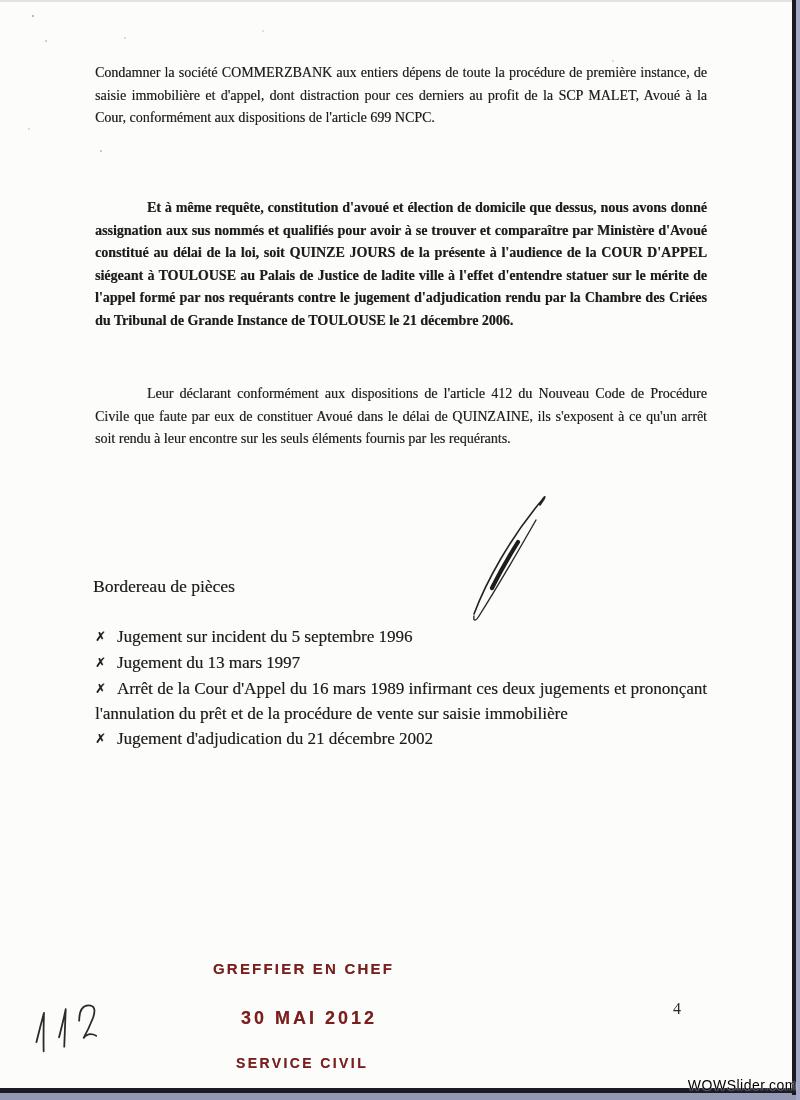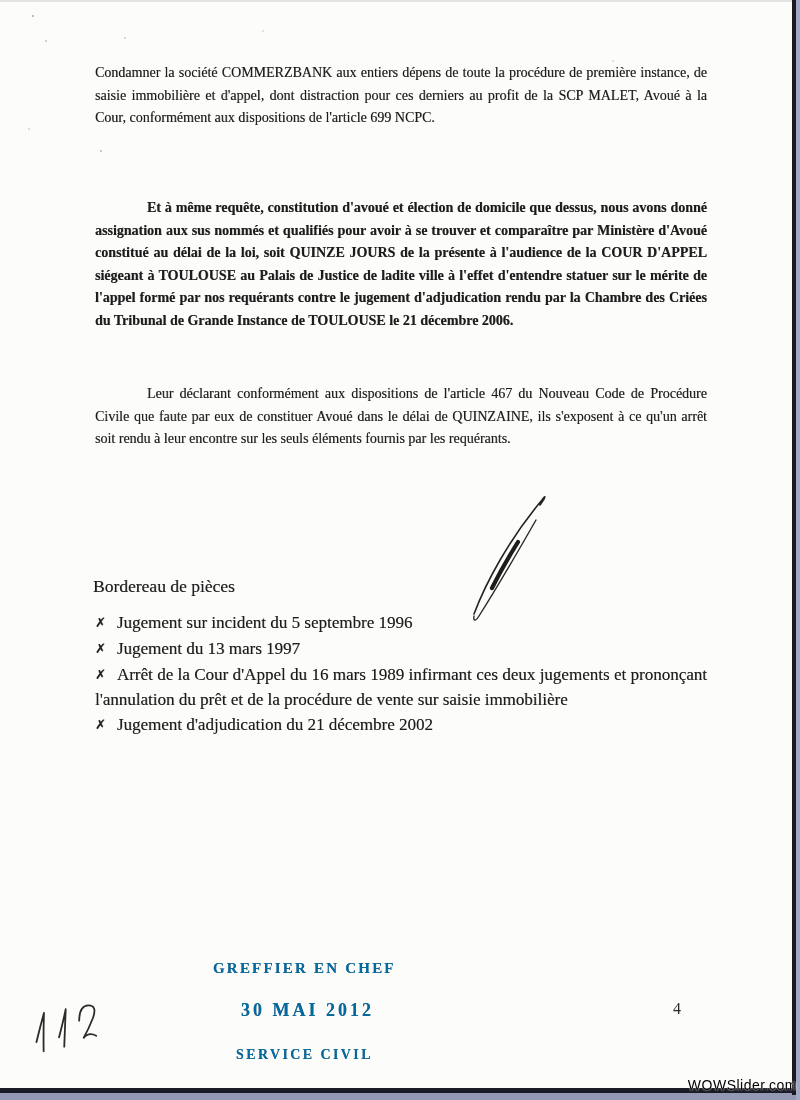--- a/index.html
+++ b/index.html
@@ -97,52 +97,52 @@
   }
   .bordereau {
     position: absolute;
     left: 93px; top: 576px;
     margin: 0;
     font-size: 17.5px;
     text-shadow: 0.4px 0.2px 0 rgba(20,20,20,0.45);
   }
   .blist {
     position: absolute;
-    left: 95px; top: 611px;
+    left: 95px; top: 625px;
     width: 612px;
   }
   .blist p {
     margin: 0 0 1px 0;
     font-size: 17px;
     line-height: 24px;
     text-align: justify;
     text-shadow: 0.4px 0.2px 0 rgba(20,20,20,0.45);
   }
   .bullet {
     font-family: "DejaVu Sans", sans-serif;
     font-weight: bold;
     font-size: 13px;
     margin-right: 11px;
     position: relative;
     top: -1px;
   }
   .stamp {
     position: absolute;
     left: 213px; top: 960px;
-    color: #0369a1;
-    font-family: Liberation Serif, serif;
+    color: #7f1d1d;
+    font-family: Liberation Sans, sans-serif;
   }
   .stamp-line1 {
     font-size: 15px;
     font-weight: bold;
     letter-spacing: 2.2px;
     text-shadow: 0 0 0.6px rgba(60,60,60,0.6);
   }
   .stamp-line2 {
-    margin-top: 23px;
+    margin-top: 31px;
     margin-left: 28px;
     font-size: 18px;
     font-weight: bold;
     letter-spacing: 3px;
     text-shadow: 0 0 0.6px rgba(60,60,60,0.6);
   }
   .stamp-line3 {
     margin-top: 26px;
     margin-left: 23px;
     font-size: 14px;
@@ -179,21 +179,21 @@
 
 <div class="page">
 
   <div class="top-hairline"></div>
   <div class="speck"></div>
 
   <p class="para p1">Condamner la société COMMERZBANK aux entiers dépens de toute la procédure de première instance, de saisie immobilière et d'appel, dont distraction pour ces derniers au profit de la SCP MALET, Avoué à la Cour, conformément aux dispositions de l'article 699 NCPC.</p>
 
   <p class="para p2 indent">Et à même requête, constitution d'avoué et élection de domicile que dessus, nous avons donné assignation aux sus nommés et qualifiés pour avoir à se trouver et comparaître par Ministère d'Avoué constitué au délai de la loi, soit QUINZE JOURS  de la présente à l'audience de la COUR D'APPEL siégeant à TOULOUSE au Palais de Justice de ladite ville à l'effet d'entendre statuer sur le mérite de l'appel formé par nos requérants contre le jugement d'adjudication rendu par la Chambre des Criées du Tribunal de Grande Instance de TOULOUSE le 21 décembre 2006.</p>
 
-  <p class="para p3 indent">Leur déclarant conformément aux dispositions de l'article 467 du Nouveau Code de Procédure Civile que faute par eux de constituer Avoué dans le délai de QUINZAINE, ils s'exposent à ce qu'un arrêt soit rendu à leur encontre sur les seuls éléments fournis par les requérants.</p>
+  <p class="para p3 indent">Leur déclarant conformément aux dispositions de l'article 412 du Nouveau Code de Procédure Civile que faute par eux de constituer Avoué dans le délai de QUINZAINE, ils s'exposent à ce qu'un arrêt soit rendu à leur encontre sur les seuls éléments fournis par les requérants.</p>
 
 
   <svg class="pen-mark" width="104" height="138" viewBox="0 0 104 138">
     <path d="M16,128 C28,96 52,52 84,14 C86,11 88,9 86,13 L82,19" fill="none" stroke="#242424" stroke-width="1.6" stroke-linecap="round"></path>
     <path d="M78,34 C62,62 40,100 21,130 C18,135 15,136 16,130" fill="none" stroke="#2a2a2a" stroke-width="1.4" stroke-linecap="round"></path>
     <path d="M34,102 C42,86 50,72 60,56" fill="none" stroke="#1d1d1d" stroke-width="4.2" stroke-linecap="round"></path>
   </svg>
 
   <p class="bordereau">Bordereau de pièces</p>
 

